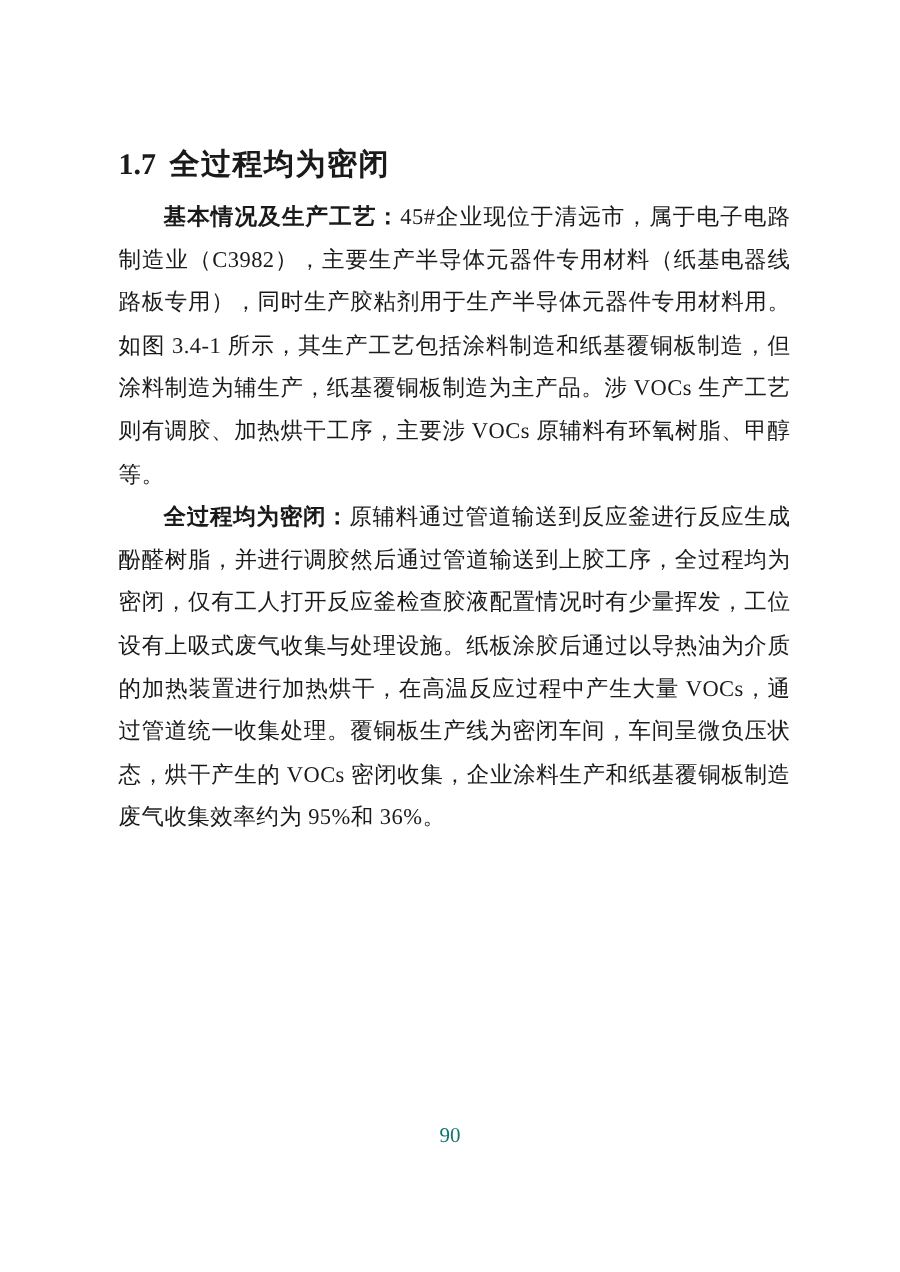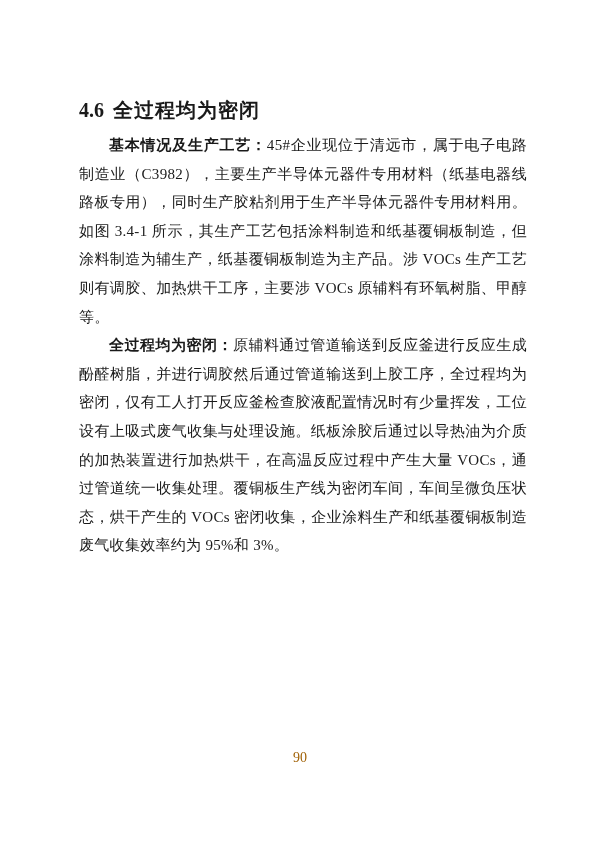--- a/index.html
+++ b/index.html
@@ -55,28 +55,28 @@
   .body-para .b {
     font-weight: bold;
   }
   .page-number {
     position: absolute;
     left: 0;
     top: 750px;
     width: 100%;
     text-align: center;
     font-size: 14px;
-    color: #a16207;
+    color: #0f766e;
   }
 </style>
 </head>
 <body>
 
 <div class="page">
   <div class="content">
-    <h1 class="section-heading"><span class="heading-number">4.6</span><span class="heading-title">全过程均为密闭</span></h1>
+    <h1 class="section-heading"><span class="heading-number">1.7</span><span class="heading-title">全过程均为密闭</span></h1>
     <div>
         <p class="body-para"><span class="b">基本情况及生产工艺：</span><span>45#企业现位于清远市，属于电子电路制造业（C3982），主要生产半导体元器件专用材料（纸基电器线路板专用），同时生产胶粘剂用于生产半导体元器件专用材料用。如图 3.4-1 所示，其生产工艺包括涂料制造和纸基覆铜板制造，但涂料制造为辅生产，纸基覆铜板制造为主产品。涉 VOCs 生产工艺则有调胶、加热烘干工序，主要涉 VOCs 原辅料有环氧树脂、甲醇等。</span></p>
-        <p class="body-para"><span class="b">全过程均为密闭：</span><span>原辅料通过管道输送到反应釜进行反应生成酚醛树脂，并进行调胶然后通过管道输送到上胶工序，全过程均为密闭，仅有工人打开反应釜检查胶液配置情况时有少量挥发，工位设有上吸式废气收集与处理设施。纸板涂胶后通过以导热油为介质的加热装置进行加热烘干，在高温反应过程中产生大量 VOCs，通过管道统一收集处理。覆铜板生产线为密闭车间，车间呈微负压状态，烘干产生的 VOCs 密闭收集，企业涂料生产和纸基覆铜板制造废气收集效率约为 95%和 3%。</span></p>
+        <p class="body-para"><span class="b">全过程均为密闭：</span><span>原辅料通过管道输送到反应釜进行反应生成酚醛树脂，并进行调胶然后通过管道输送到上胶工序，全过程均为密闭，仅有工人打开反应釜检查胶液配置情况时有少量挥发，工位设有上吸式废气收集与处理设施。纸板涂胶后通过以导热油为介质的加热装置进行加热烘干，在高温反应过程中产生大量 VOCs，通过管道统一收集处理。覆铜板生产线为密闭车间，车间呈微负压状态，烘干产生的 VOCs 密闭收集，企业涂料生产和纸基覆铜板制造废气收集效率约为 95%和 36%。</span></p>
       </div>
   </div>
   <div class="page-number">90</div>
 </div>
 
 </body></html>

